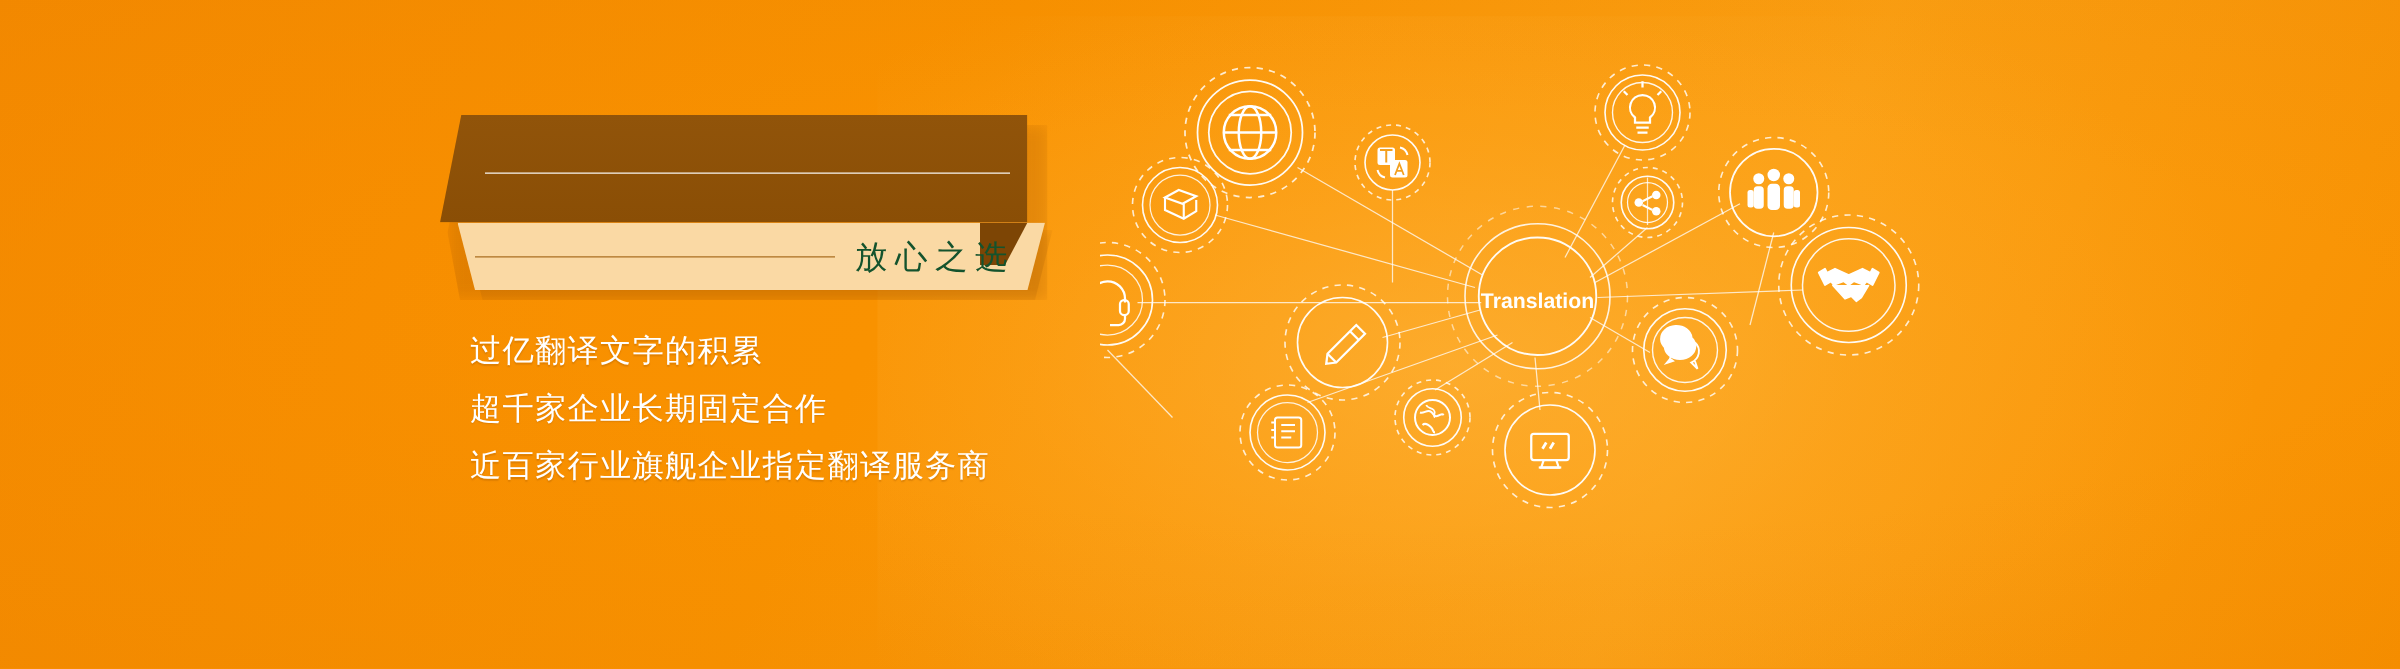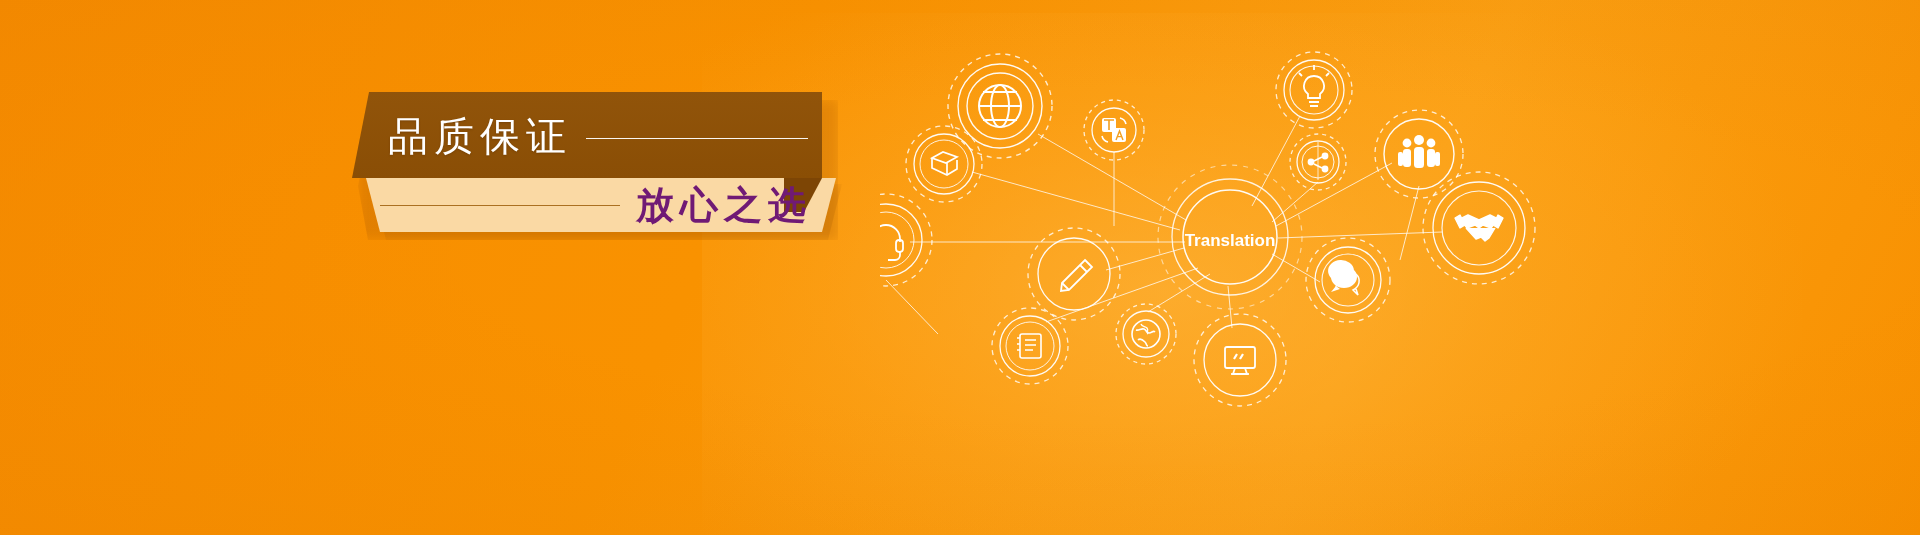--- a/index.html
+++ b/index.html
@@ -132,25 +132,25 @@
     align-items: center;
     gap: 16px;
   }
   .rule-dark {
     flex: 1;
     height: 1px;
     background: #9c5d0b;
     opacity: 0.85;
   }
   .ribbon-sub {
-    color: #701a75;
-    font-size: 38px;
+    color: #14532d;
+    font-size: 26px;
     letter-spacing: 6px;
     font-family: "DejaVu Sans", "Liberation Sans", sans-serif;
-    font-weight: 700;
+    font-weight: 400;
     white-space: nowrap;
     padding-right: 8px;
   }
 
   
   .bullets {
     position: absolute;
     left: 376px;
     top: 258px;
     width: 520px;
@@ -367,24 +367,28 @@
   </div>
 
   <div class="ribbon">
     <div class="ribbon-shadow"></div>
     <div class="ribbon-light-shadow"></div>
     <div class="ribbon-light"></div>
     <div class="ribbon-fold"></div>
     <div class="ribbon-dark-notch"></div>
 
     <div class="ribbon-title-row">
-      <span class="ribbon-title">品质保证</span>
       <span class="rule-light"></span>
     </div>
 
     <div class="ribbon-sub-row">
       <span class="rule-dark"></span>
       <span class="ribbon-sub">放心之选</span>
     </div>
   </div>
 
+  <div class="bullets">
+    <div class="bullet">过亿翻译文字的积累</div>
+    <div class="bullet">超千家企业长期固定合作</div>
+    <div class="bullet">近百家行业旗舰企业指定翻译服务商</div>
+  </div>
 
 </div>
 
 </body></html>

